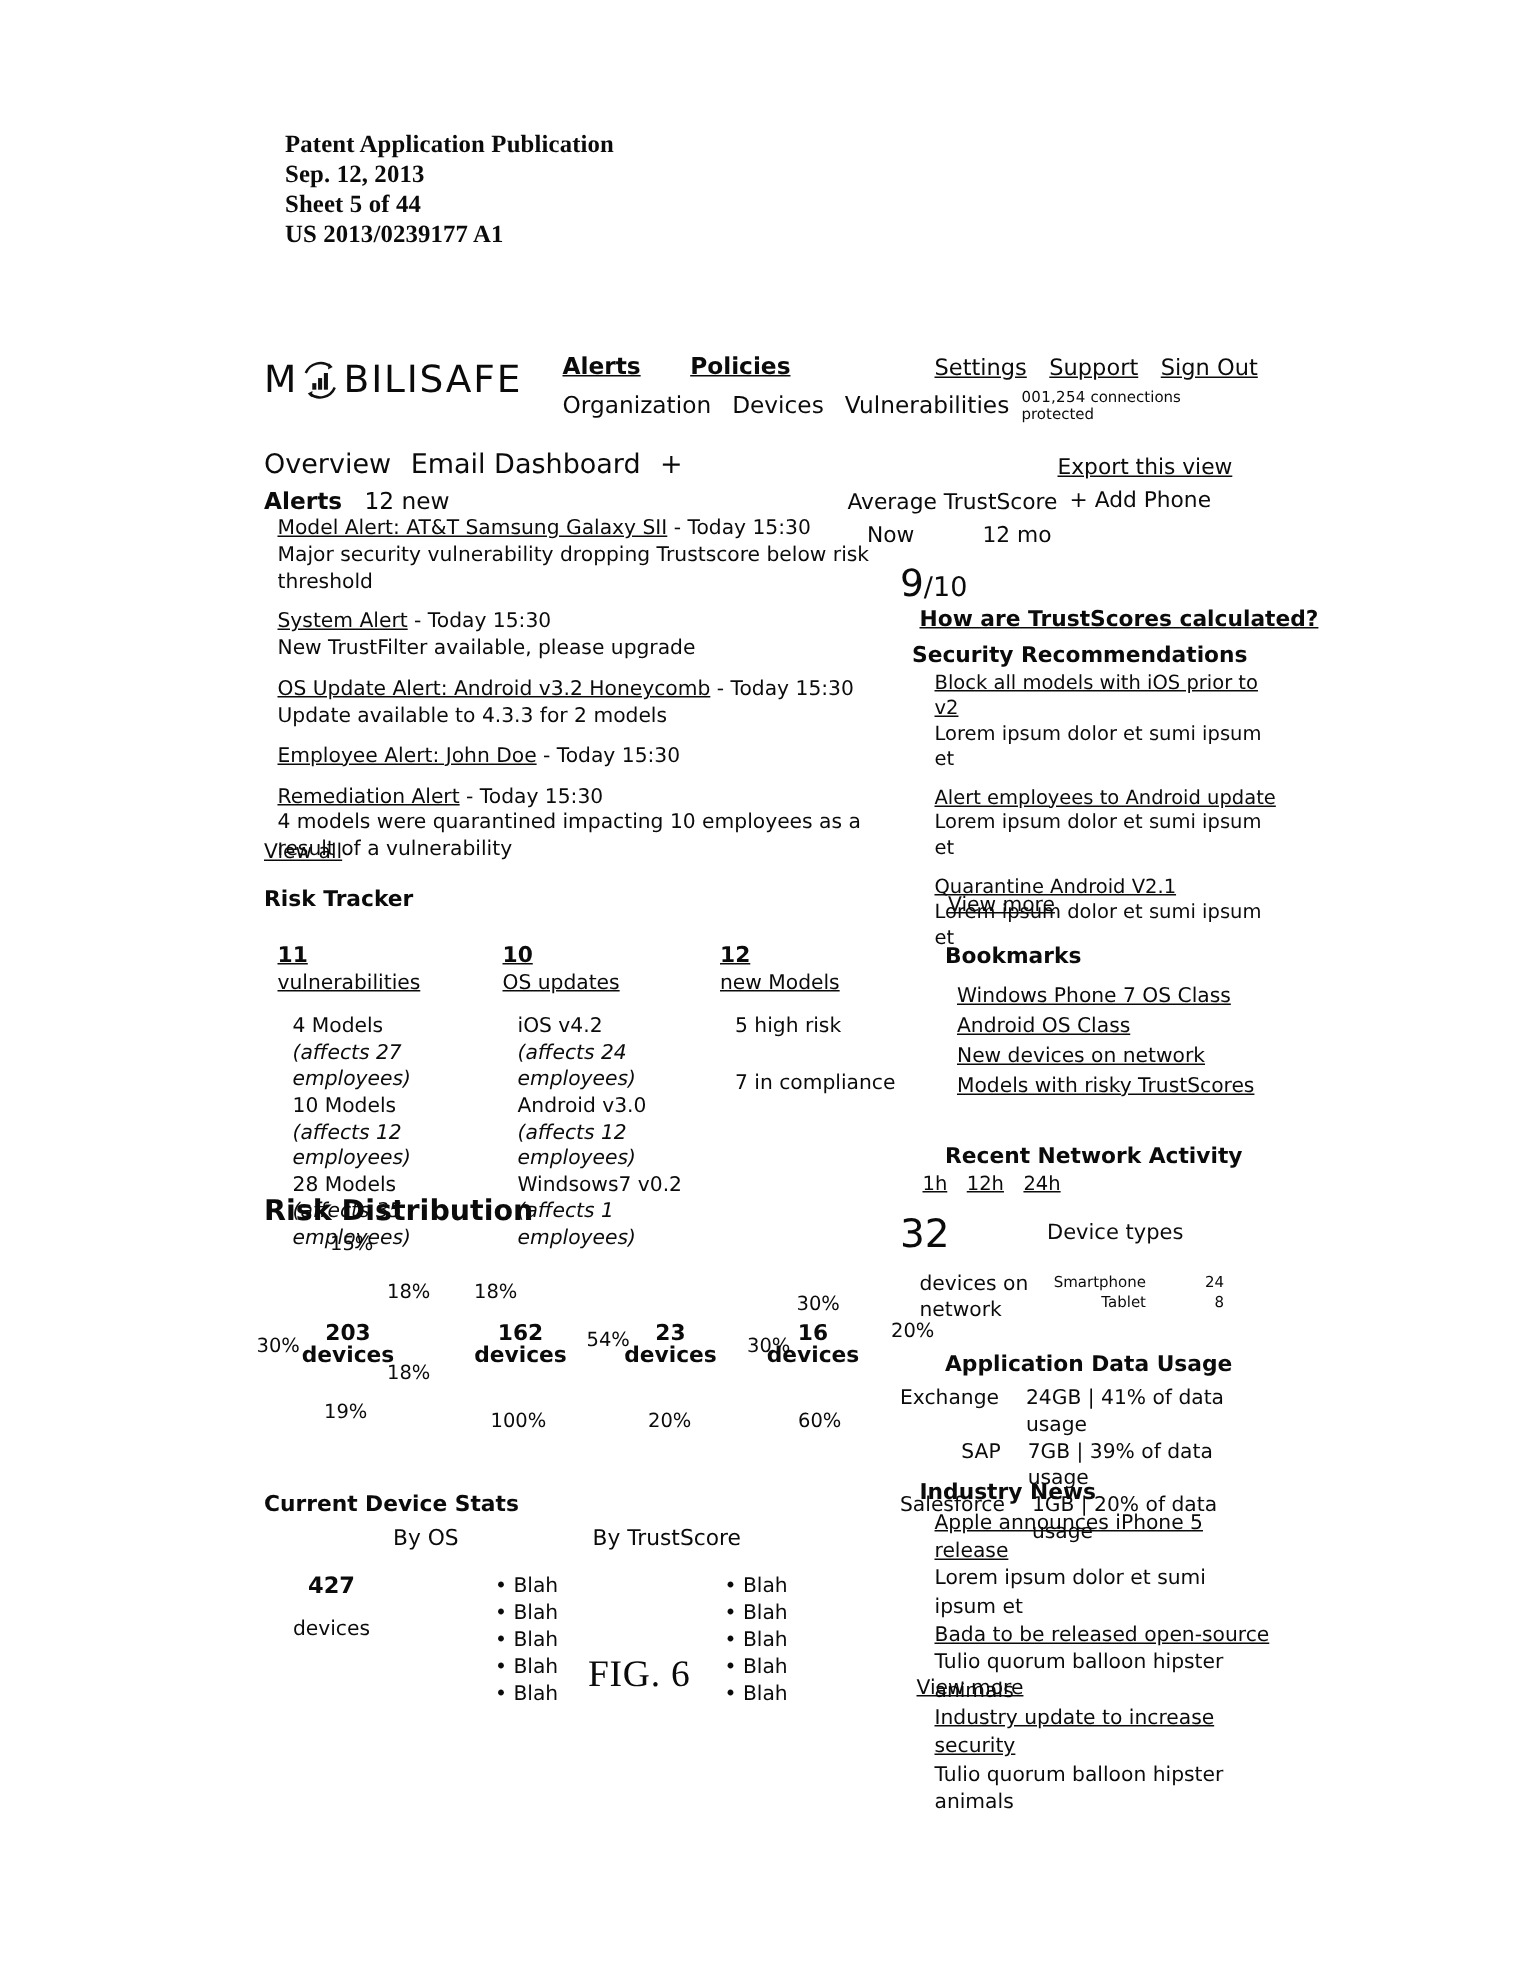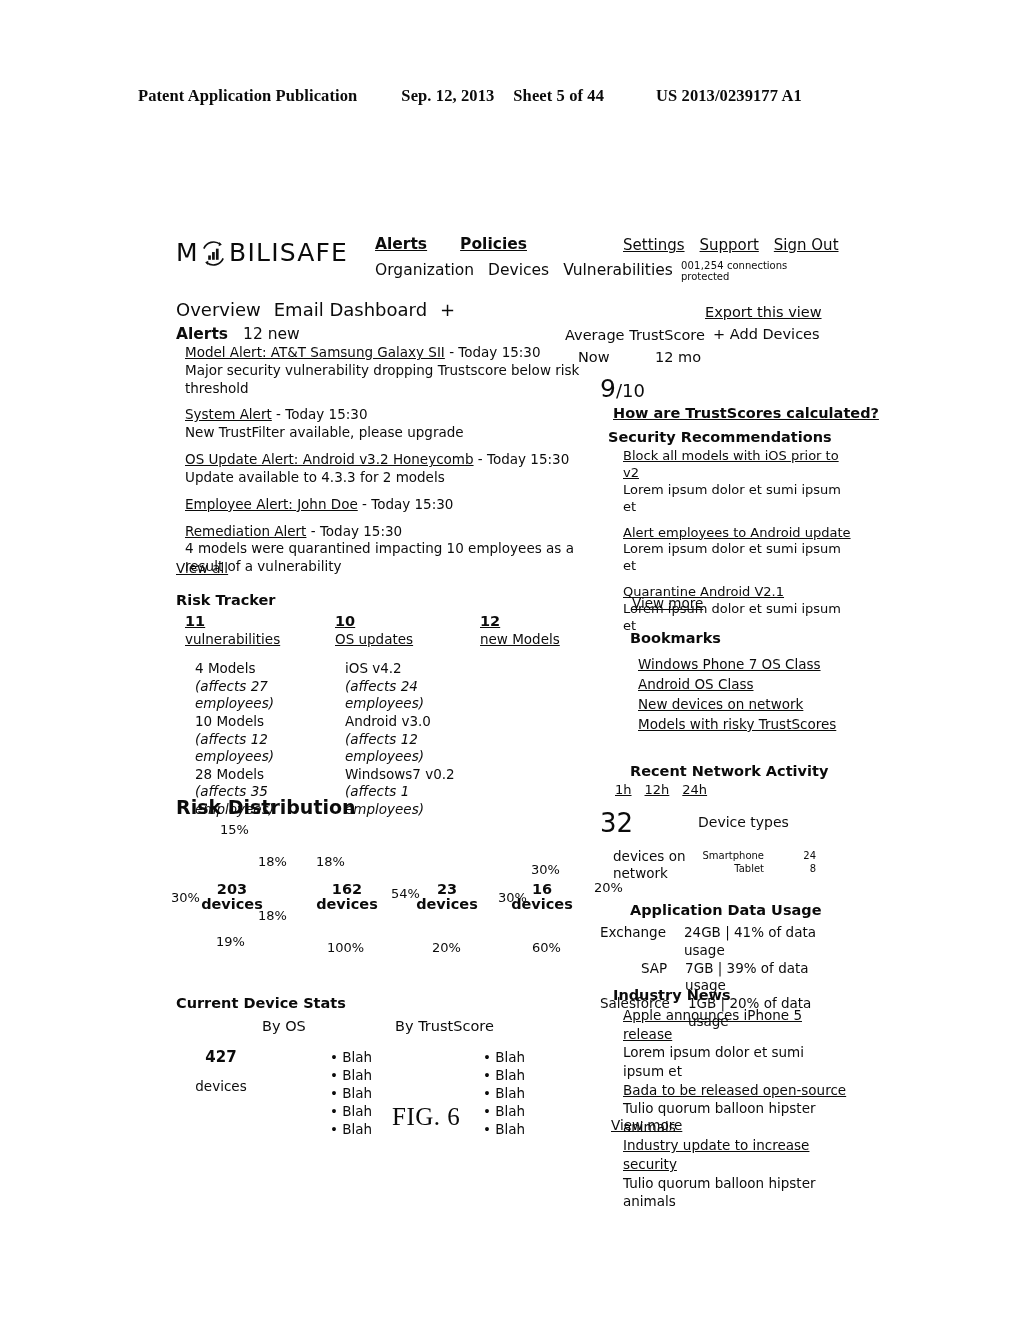--- a/index.html
+++ b/index.html
@@ -8,21 +8,21 @@
     font-family:"DejaVu Sans", sans-serif;
     color:#0b0b0b;position:relative;overflow:hidden;
   }
   .page{position:absolute;inset:0;}
 
   
   .pat-header{
     position:absolute;left:138px;top:86px;width:745px;
     font-family:"Liberation Serif", serif;
     font-weight:bold;font-size:16.5px;letter-spacing:.1px;
-    display:flex;align-items:baseline;white-space:nowrap;
+    display:flex;align-items:baseline;white-space:nowrap;flex-direction:column;
   }
   .pat-header .ph-title{}
   .pat-header .ph-date{margin-left:44px;}
   .pat-header .ph-sheet{margin-left:19px;}
   .pat-header .ph-num{margin-left:52px;}
 
   
   .u{text-decoration:underline;text-underline-offset:1px;}
   .i{font-style:italic;}
 
@@ -72,21 +72,21 @@
   
   .sec-head{position:absolute;left:608px;top:429px;font-size:14.5px;font-weight:bold;}
   .sec-list{position:absolute;left:623px;top:448px;width:230px;font-size:13px;line-height:1.3;}
   .sec-item{margin-bottom:9px;}
   .sec-item .ttl{display:block;}
   .sec-item .sub{display:block;}
   .sec-more{position:absolute;left:632px;top:595px;font-size:13.5px;}
 
   
   .rt-head{position:absolute;left:176px;top:592px;font-size:14.5px;font-weight:bold;}
-  .rt-cols{position:absolute;left:185px;top:612px;width:420px;display:flex;}
+  .rt-cols{position:absolute;left:185px;top:628px;width:420px;display:flex;}
   .rt-col{font-size:13.5px;line-height:1.3;}
   .rt-col.c1{width:150px;}
   .rt-col.c2{width:145px;}
   .rt-col.c3{width:120px;}
   .rt-num{font-weight:bold;font-size:14.5px;}
   .rt-sub{font-size:13.5px;}
   .rt-body{margin-top:12px;padding-left:10px;}
   .rt-body .line{display:block;}
   .rt-spaced .line{margin-bottom:20px;}
 
@@ -195,21 +195,21 @@
       <span>connections</span>
       <div>protected</div>
     </div>
 
     <div class="viewtabs">
       <span>Overview</span>
       <span>Email Dashboard</span>
       <span>+</span>
     </div>
     <div class="export u">Export this view</div>
-    <div class="addwidget">+ Add Devices</div>
+    <div class="addwidget">+ Add Phone</div>
 
     <div class="alerts-head">
       <span class="t">Alerts</span>
       <span class="n">12 new</span>
     </div>
     <div class="alert-list">
       <div class="alert">
         <span class="ttl u">Model Alert: AT&amp;T Samsung Galaxy SII</span><span> - Today 15:30</span>
         <span class="desc">Major security vulnerability dropping Trustscore below risk threshold</span>
       </div>
@@ -278,20 +278,24 @@
           <span class="line i">(affects 24 employees)</span>
           <span class="line">Android v3.0</span>
           <span class="line i">(affects 12 employees)</span>
           <span class="line">Windsows7 v0.2</span>
           <span class="line i">(affects 1 employees)</span>
         </div>
       </div>
       <div class="rt-col c3">
         <div class="rt-num u">12</div>
         <div class="rt-sub u">new Models</div>
+        <div class="rt-body rt-spaced">
+          <span class="line">5 high risk</span>
+          <span class="line">7 in compliance</span>
+        </div>
       </div>
     </div>
 
     <div class="bm-head">Bookmarks</div>
     <div class="bm-list">
       <a class="u">Windows Phone 7 OS Class</a>
       <a class="u">Android OS Class</a>
       <a class="u">New devices on network</a>
       <a class="u">Models with risky TrustScores</a>
     </div>

